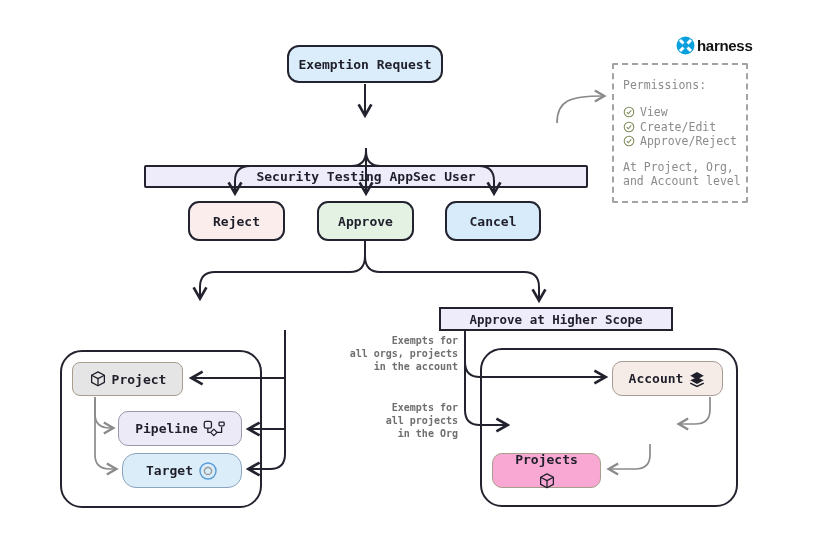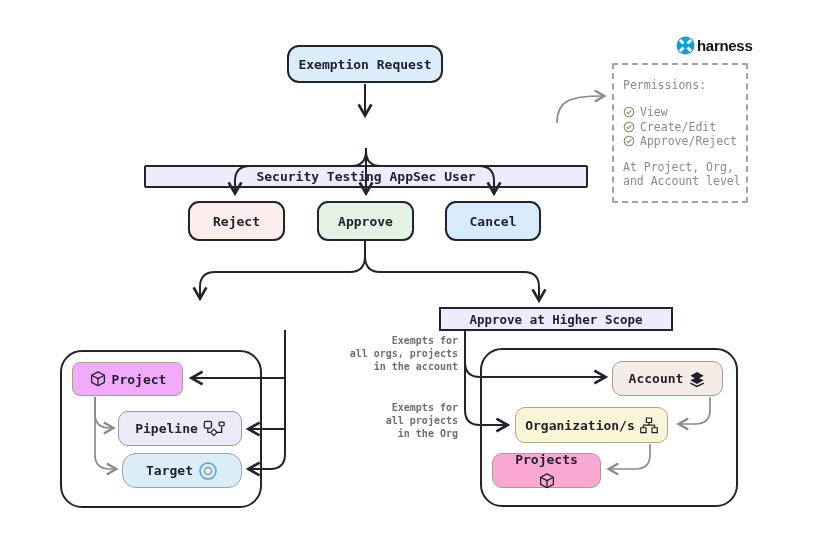--- a/index.html
+++ b/index.html
@@ -15,21 +15,21 @@
   .n-reject{left:188px;top:201px;width:97px;height:40px;border-radius:11px;background:#fbedeb;}
   .n-approve{left:317px;top:201px;width:97px;height:40px;border-radius:11px;background:#e4f2e4;}
   .n-cancel{left:445px;top:201px;width:96px;height:40px;border-radius:11px;background:#d8ebfa;}
   .n-reqscope{left:83px;top:305px;width:234px;height:25px;border-radius:2px;background:#eeecfa;font-size:12.5px;}
   .n-highscope{left:439px;top:307px;width:234px;height:24px;border-radius:0;background:#eeecfa;font-size:12.5px;}
   
   .holder{position:absolute;box-sizing:border-box;border:2px solid #23232f;border-radius:22px;background:#fff;z-index:1;}
   .h-left{left:60px;top:350px;width:202px;height:158px;}
   .h-right{left:480px;top:348px;width:258px;height:159px;}
   
-  .n-project{left:72px;top:362px;width:111px;height:34px;border-radius:8px;background:#f0abfc;border-color:#a89e8d;}
+  .n-project{left:72px;top:362px;width:111px;height:34px;border-radius:8px;background:#e5e5e5;border-color:#a89e8d;}
   .n-pipeline{left:118px;top:411px;width:124px;height:35px;border-radius:10px;background:#edeaf7;border-color:#9d96ad;}
   .n-target{left:122px;top:453px;width:120px;height:35px;border-radius:14px;background:#dcedfa;border-color:#8ba4bd;}
   .n-account{left:612px;top:361px;width:111px;height:35px;border-radius:10px;background:#f5ece7;border-color:#a79a94;}
   .n-org{left:515px;top:407px;width:153px;height:36px;border-radius:10px;background:#faf5d7;border-color:#b1a87e;}
   .n-projects{left:492px;top:453px;width:109px;height:35px;border-radius:10px;background:#f9a8d4;border-color:#a89e8d;flex-direction:column;}
   
   .perm{position:absolute;left:612px;top:63px;width:136px;height:140px;box-sizing:border-box;
         border:2px dashed #a3a3a3;border-radius:2px;color:#8b8b8b;font-size:11.5px;
         padding:13px 6px 0 9px;z-index:2;}
   .perm .title{margin-bottom:13px;}
@@ -153,31 +153,20 @@
     </span>
   </div>
 
   <div class="node soft n-account">
     <span>Account</span>
     <span class="icon">
       <svg width="18" height="18" viewBox="0 0 24 24">
         <path d="M12 2.5 L21 7.5 L12 12.5 L3 7.5 Z" fill="#1f1f2b"></path>
         <path d="M3 13.5 L12 18.5 L21 13.5 L12 9.8 Z" fill="#1f1f2b"></path>
         <path d="M3 17.5 L12 22 L21 17.5" fill="none" stroke="#1f1f2b" stroke-width="2"></path>
-      </svg>
-    </span>
-  </div>
-  <div class="node soft n-org">
-    <span>Organization/s</span>
-    <span class="icon">
-      <svg width="18" height="17" viewBox="0 0 24 22" fill="none" stroke="#1f1f2b" stroke-width="1.6" stroke-linejoin="round">
-        <rect x="8.5" y="1" width="7" height="6"></rect>
-        <path d="M12 7 V10.5 M4.5 14 V10.5 H19.5 V14"></path>
-        <rect x="1" y="14" width="7" height="6.5"></rect>
-        <rect x="16" y="14" width="7" height="6.5"></rect>
       </svg>
     </span>
   </div>
   <div class="node soft n-projects">
     <span>Projects</span>
     <span class="icon">
       <svg width="18" height="18" viewBox="0 0 24 24" fill="none" stroke="#1f1f2b" stroke-width="1.7" stroke-linejoin="round">
         <path d="M12 2.5 L20.5 7 V16.5 L12 21 L3.5 16.5 V7 Z"></path>
           <path d="M3.5 7 L12 11.5 L20.5 7"></path>
           <path d="M12 11.5 V21"></path>

